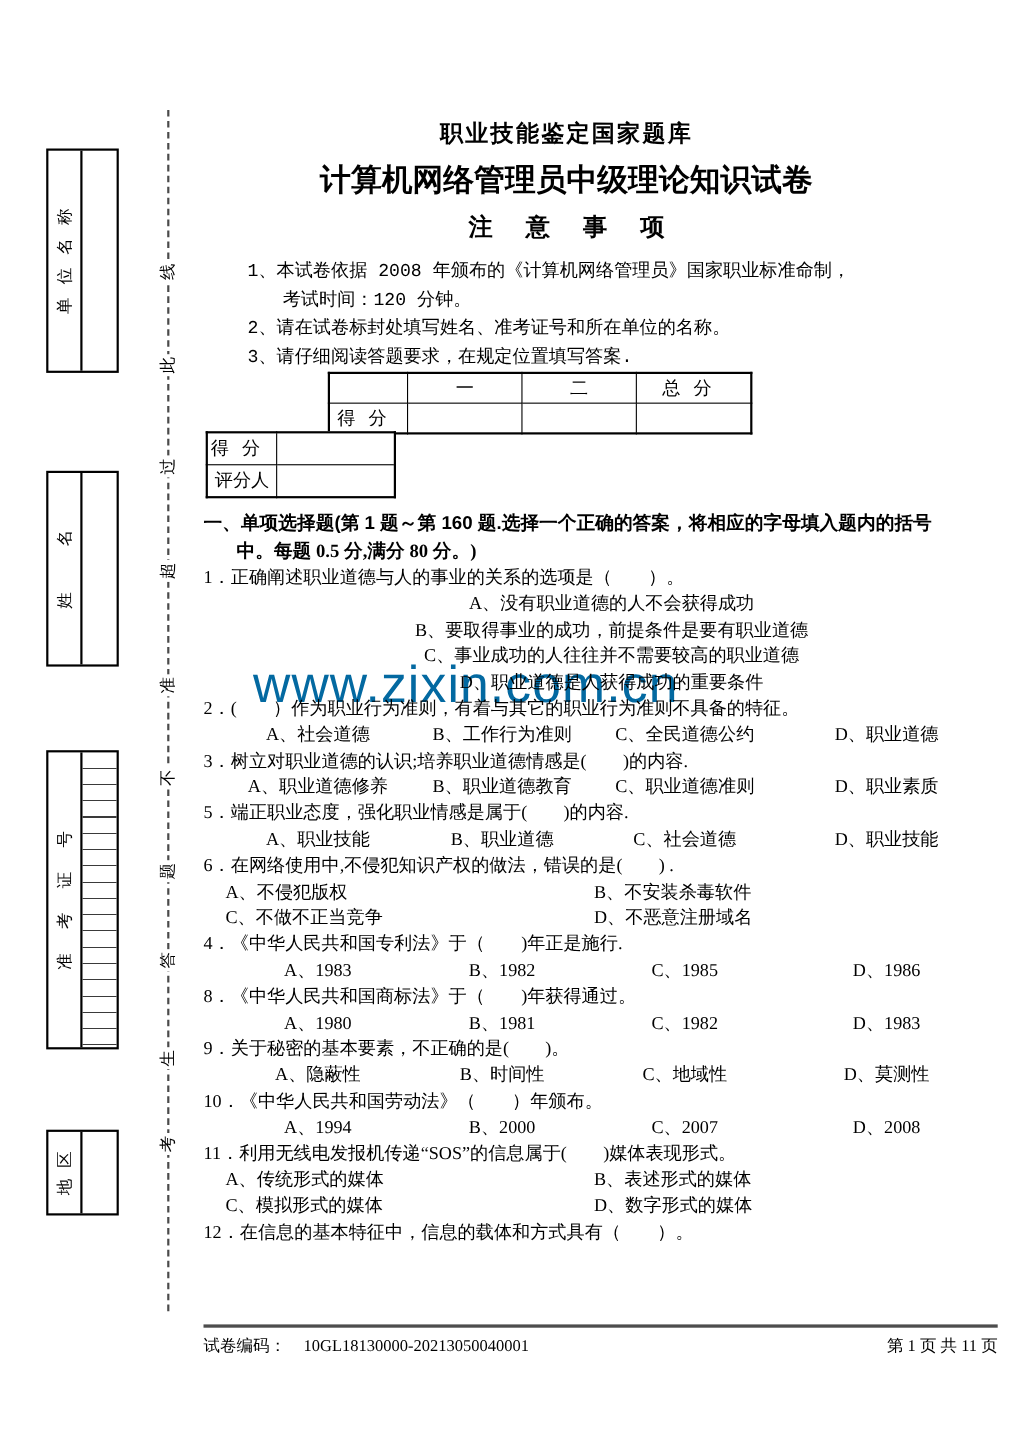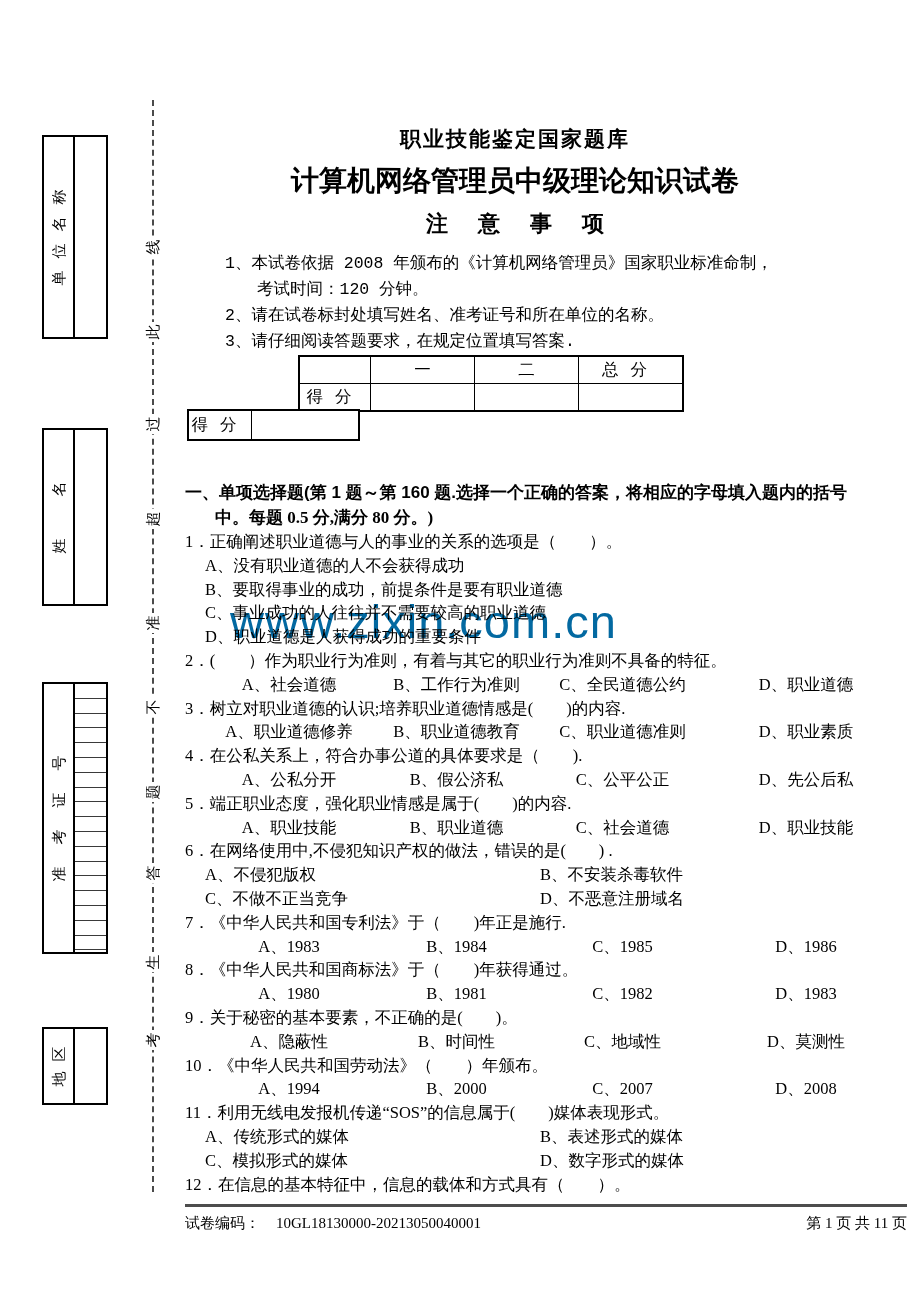--- a/index.html
+++ b/index.html
@@ -37,21 +37,21 @@
   .seal .ch:nth-of-type(10){top:930px;}
 
   
   .watermark{position:absolute;left:230px;top:594px;z-index:0;
              font-family:Liberation Sans, sans-serif;
              font-size:47px;color:#0369a1;letter-spacing:1px;}
 
   
   .content{position:absolute;left:185px;top:108px;width:722px;z-index:1;}
   .hdr{width:660px;text-align:center;font-family:"Liberation Sans","DejaVu Sans",sans-serif;font-weight:bold;}
-  .t1{font-size:21px;line-height:28px;margin-top:17px;letter-spacing:2px;}
+  .t1{font-size:21px;line-height:28px;letter-spacing:2px;}
   .t2{font-size:28px;line-height:40px;margin-top:8px;}
   .t3{font-size:22px;line-height:30px;margin-top:8px;}
   .t3 span{letter-spacing:30px;padding-left:30px;}
 
   .notices{margin-top:12px;font-size:16.5px;}
   .notice-line{line-height:26px;padding-left:40px;white-space:nowrap;font-family:Liberation Mono, monospace;}
   .notice-cont{padding-left:72px;}
 
   
   .tables{position:relative;height:117px;margin-top:0;}
@@ -68,21 +68,21 @@
 
   
   .sec-h{margin-top:8px;font-family:"Liberation Sans","DejaVu Sans",sans-serif;font-weight:bold;font-size:17px;}
   .sec-h div{line-height:25px;white-space:nowrap;}
   .sec-h .l2{padding-left:30px;font-family:Liberation Serif, serif;}
 
   
   .questions{margin-top:0;font-size:16.5px;}
   .q .stem{line-height:23.8px;white-space:nowrap;}
   .opt{line-height:23.8px;white-space:nowrap;}
-  .opts-stack{padding-left:20px;}
+  .opts-stack{padding-left:20px;text-align:center;}
   .opts-row4{padding-left:20px;display:grid;grid-template-columns:168px 167px 165px 1fr;text-align:center;}
   .opts-row2{padding-left:20px;display:grid;grid-template-columns:335px 1fr;}
 
   
   .footer{position:absolute;left:185px;top:1204px;width:722px;z-index:1;
           border-top:3px solid #4d4d4d;display:flex;justify-content:space-between;
           font-size:15px;padding-top:7px;}
   .footer .code{margin-left:16px;}
 </style>
 </head>
@@ -160,20 +160,24 @@
           <td class="cd"></td>
         </tr>
       </tbody>
         </table>
       <table class="grader-table">
         <tbody>
             <tr>
           <td class="gl sp">得分</td>
           <td class="gv"></td>
         </tr>
+        <tr>
+          <td class="gl">评分人</td>
+          <td class="gv"></td>
+        </tr>
       </tbody>
         </table>
     </div>
 
     <div class="sec-h">
       <div>一、单项选择题(第 1 题～第 160 题.选择一个正确的答案，将相应的字母填入题内的括号</div>
       <div class="l2">中。每题 0.5 分,满分 80 分。)</div>
     </div>
 
     <div class="questions">
@@ -201,29 +205,20 @@
       <div class="q">
         <div class="stem">3．树立对职业道德的认识;培养职业道德情感是(　　)的内容.</div>
         <div class="opts-row4">
           <div class="opt">A、职业道德修养</div>
           <div class="opt">B、职业道德教育</div>
           <div class="opt">C、职业道德准则</div>
           <div class="opt">D、职业素质</div>
         </div>
       </div>
 
-      <div class="q">
-        <div class="stem">4．在公私关系上，符合办事公道的具体要求是（　　).</div>
-        <div class="opts-row4">
-          <div class="opt">A、公私分开</div>
-          <div class="opt">B、假公济私</div>
-          <div class="opt">C、公平公正</div>
-          <div class="opt">D、先公后私</div>
-        </div>
-      </div>
 
       <div class="q">
         <div class="stem">5．端正职业态度，强化职业情感是属于(　　)的内容.</div>
         <div class="opts-row4">
           <div class="opt">A、职业技能</div>
           <div class="opt">B、职业道德</div>
           <div class="opt">C、社会道德</div>
           <div class="opt">D、职业技能</div>
         </div>
       </div>
@@ -232,24 +227,24 @@
         <div class="stem">6．在网络使用中,不侵犯知识产权的做法，错误的是(　　) .</div>
         <div class="opts-row2">
           <div class="opt">A、不侵犯版权</div>
           <div class="opt">B、不安装杀毒软件</div>
           <div class="opt">C、不做不正当竞争</div>
           <div class="opt">D、不恶意注册域名</div>
         </div>
       </div>
 
       <div class="q">
-        <div class="stem">7．《中华人民共和国专利法》于（　　)年正是施行.</div>
+        <div class="stem">4．《中华人民共和国专利法》于（　　)年正是施行.</div>
         <div class="opts-row4">
           <div class="opt">A、1983</div>
-          <div class="opt">B、1984</div>
+          <div class="opt">B、1982</div>
           <div class="opt">C、1985</div>
           <div class="opt">D、1986</div>
         </div>
       </div>
 
       <div class="q">
         <div class="stem">8．《中华人民共和国商标法》于（　　)年获得通过。</div>
         <div class="opts-row4">
           <div class="opt">A、1980</div>
           <div class="opt">B、1981</div>

